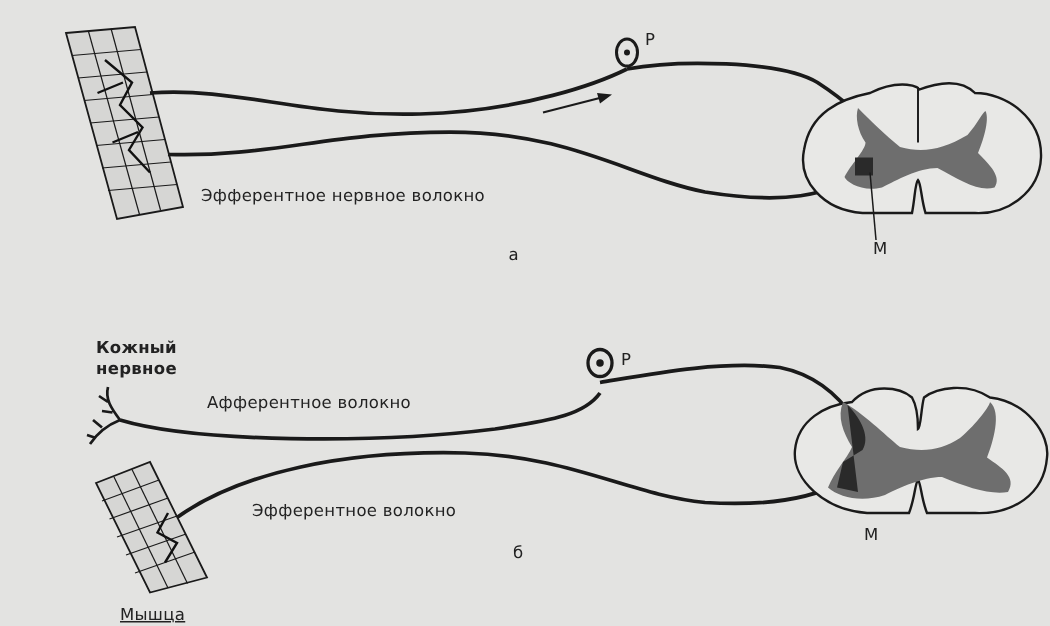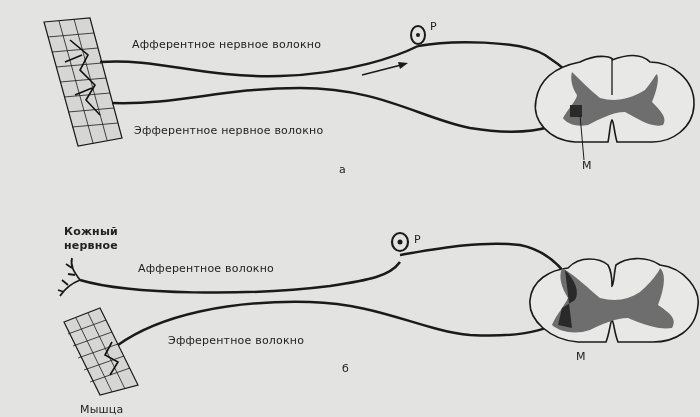--- a/index.html
+++ b/index.html
@@ -89,30 +89,29 @@
 
       <g>
         <path d="M568,268 C580,255 600,258 608,265 C612,272 612,285 612,286 C614,285 614,272 616,265 C625,258 645,255 660,265 C685,268 700,290 698,305 C696,330 675,343 650,342 L618,342 C614,332 614,322 612,320 C610,322 610,332 606,342 L578,342 C550,340 528,320 530,300 C532,280 550,270 568,268 Z" fill="#e8e8e6" stroke="#1a1a1a" stroke-width="1.6"></path>
         <path d="M562,268 C575,275 590,290 600,298 C615,302 628,300 640,292 C652,282 660,270 660,268 C668,275 662,295 658,305 C668,312 678,318 672,328 C660,330 645,325 628,318 C615,318 600,325 590,330 C575,335 560,332 552,325 C556,315 565,305 568,298 C562,288 558,278 562,268 Z" fill="#6e6e6e"></path>
         <path d="M565,270 C575,280 580,292 575,300 L562,308 L558,325 L572,328" fill="#2a2a2a"></path>
       </g>
     </g>
   </svg>
 
   
-  <div class="lbl" style="left:132px; top:38px;">Афферентное нервное волокно</div>
   <div class="lbl" style="left:134px; top:124px;text-align:right;">Эфферентное нервное волокно</div>
   <div class="lbl" style="left:430px; top:20px;">Р</div>
   <div class="lbl" style="left:582px; top:159px;">М</div>
   <div class="lbl" style="left:339px; top:163px;">а</div>
 
   
   <div class="lbl center" style="left:56px; top:225px; width:70px; line-height:14px;font-weight:bold;">
     <div>Кожный</div>
     <div>нервное</div>
   </div>
   <div class="lbl" style="left:168px; top:334px;">Эфферентное волокно</div>
   <div class="lbl" style="left:138px; top:262px;">Афферентное волокно</div>
   <div class="lbl" style="left:414px; top:233px;">Р</div>
   <div class="lbl" style="left:576px; top:350px;">М</div>
-  <div class="lbl" style="left:80px; top:403px;">Мышца</div>
+  <div class="lbl" style="left:80px; top:403px;text-decoration:underline;">Мышца</div>
   <div class="lbl" style="left:342px; top:362px;">б</div>
 </div>
 
 </body></html>

